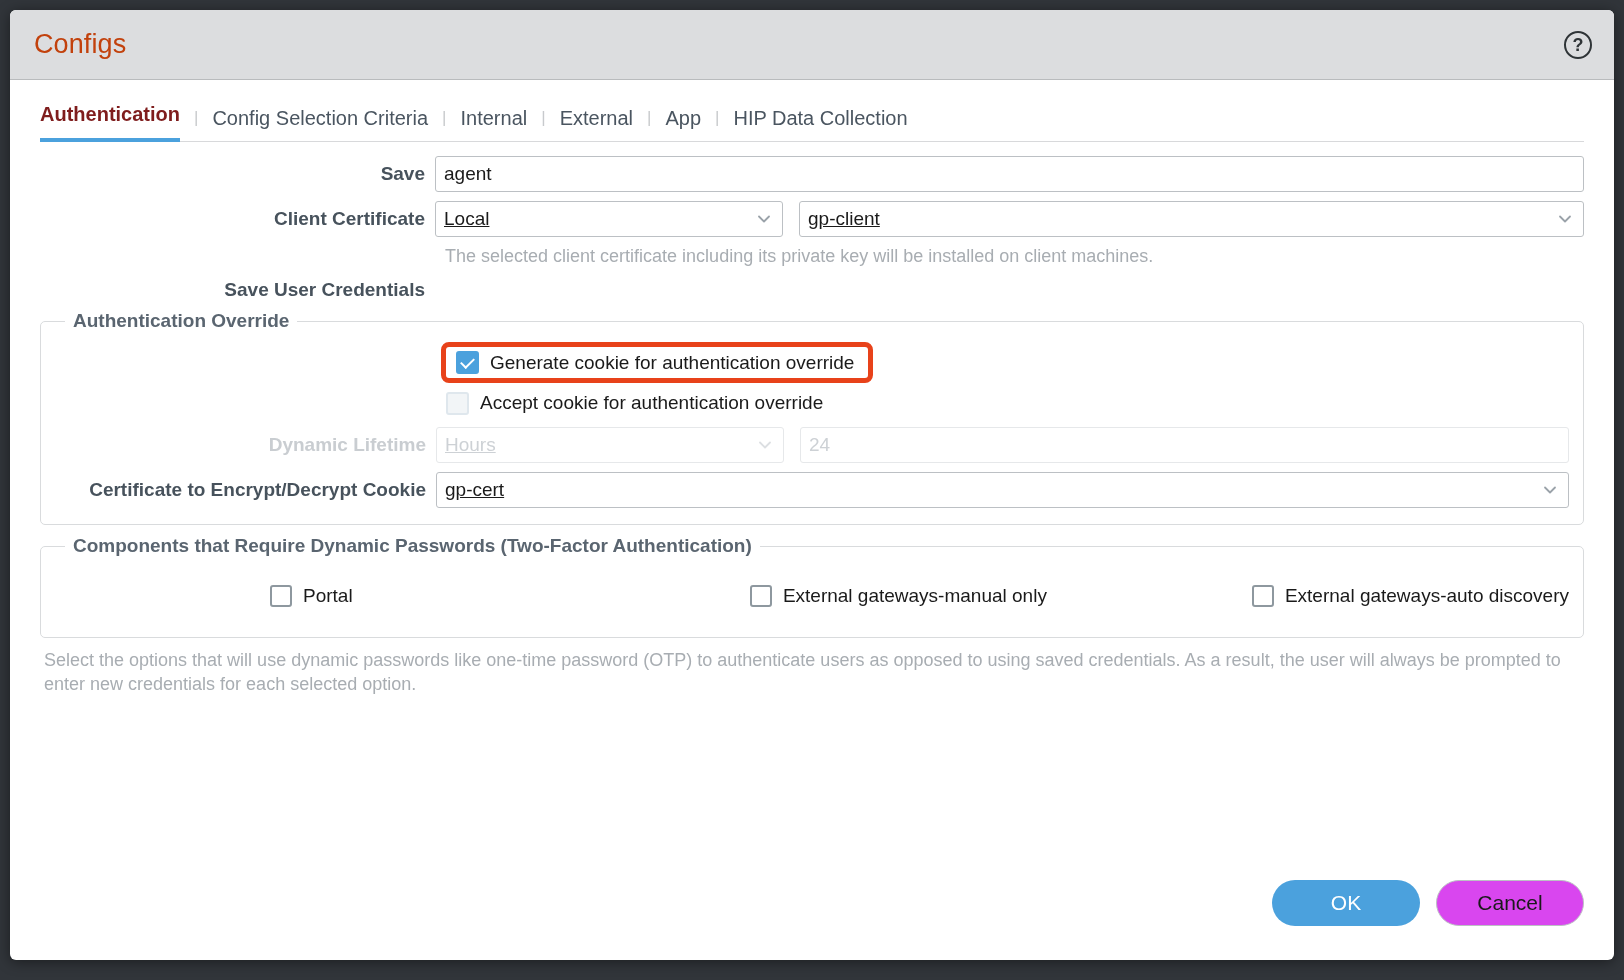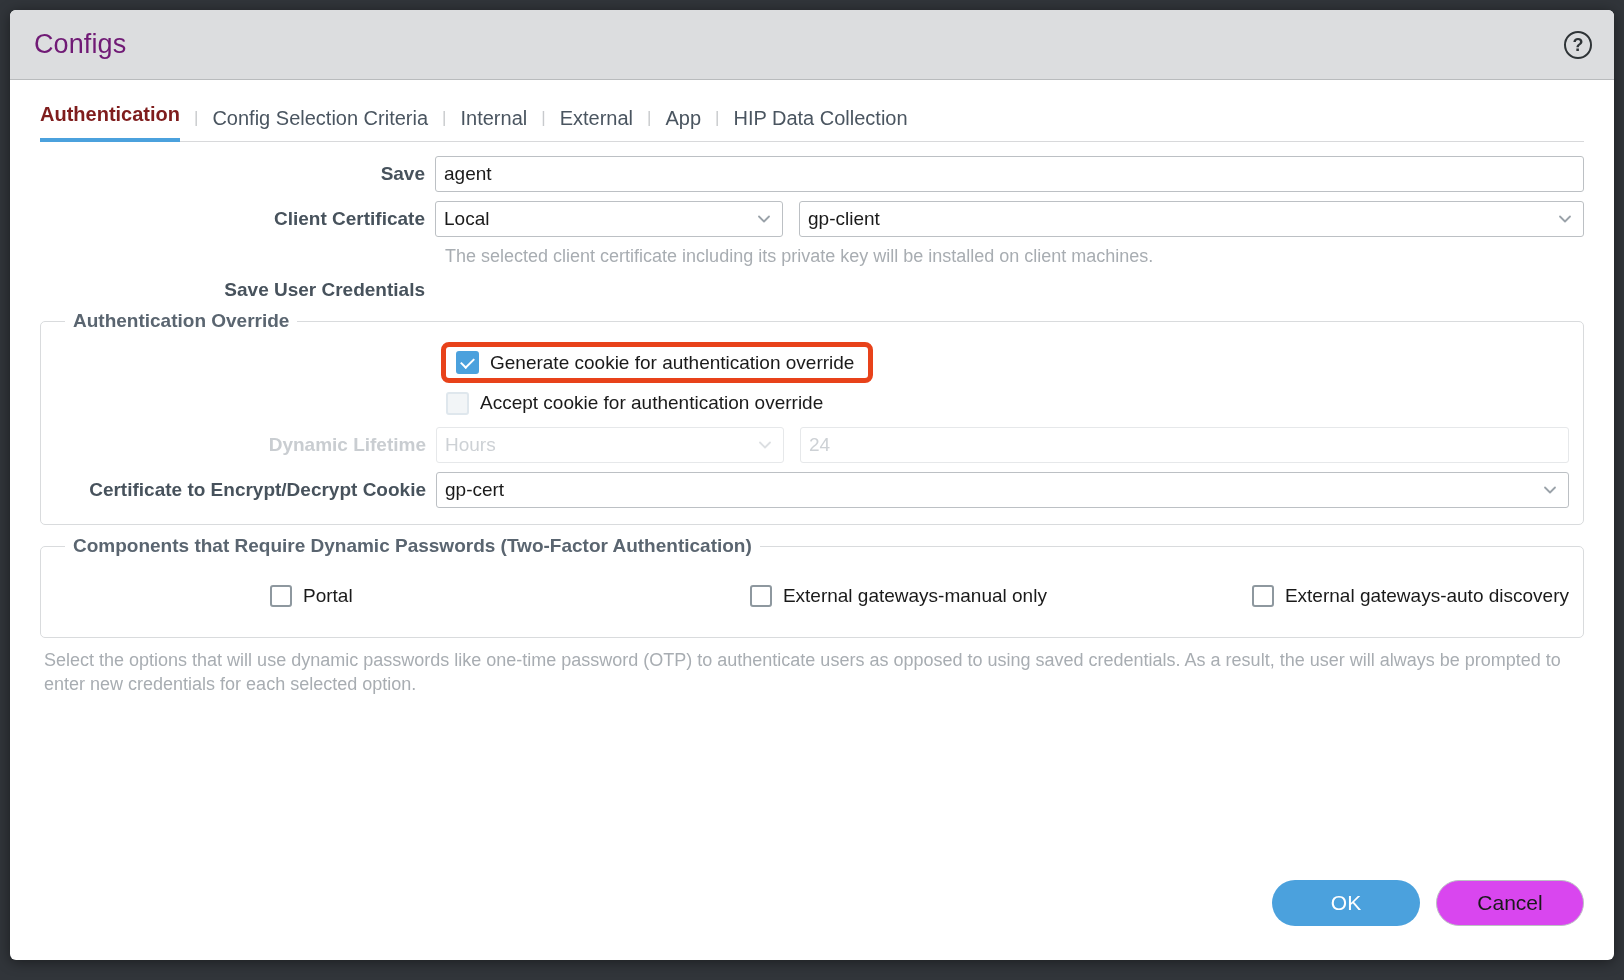--- a/index.html
+++ b/index.html
@@ -33,21 +33,21 @@
     height: 70px;
     background: #dcdddf;
     border-bottom: 1px solid #b9bbbd;
     display: flex;
     align-items: center;
     padding: 0 22px 0 24px;
     flex: 0 0 auto;
   }
   .dialog-title {
     font-size: 27px;
-    color: #701a75;
+    color: #c2410c;
     font-weight: 400;
     letter-spacing: .1px;
   }
   .titlebar-spacer { flex: 1 1 auto; }
   .help-icon {
     width: 28px; height: 28px;
     border: 2px solid #2f3437;
     border-radius: 50%;
     display: flex; align-items: center; justify-content: center;
     font-size: 18px; font-weight: 700; color: #2f3437;
@@ -126,21 +126,21 @@
     font-size: 19px;
     color: #1a1a1a;
     flex: 1 1 auto;
     min-width: 0;
   }
   .field.disabled {
     border-color: #e6e8ea;
     color: #cdd1d5;
     background: #fff;
   }
-  .select { position: relative; padding-right: 44px; }
+  .select { position: relative; padding-right: 44px; text-decoration: underline; }
   .chev {
     position: absolute;
     right: 10px; top: 50%;
     transform: translateY(-50%);
     width: 16px; height: 16px;
     pointer-events: none;
   }
   .chev svg { display:block; width:16px; height:16px; }
 
   .helper-text {

